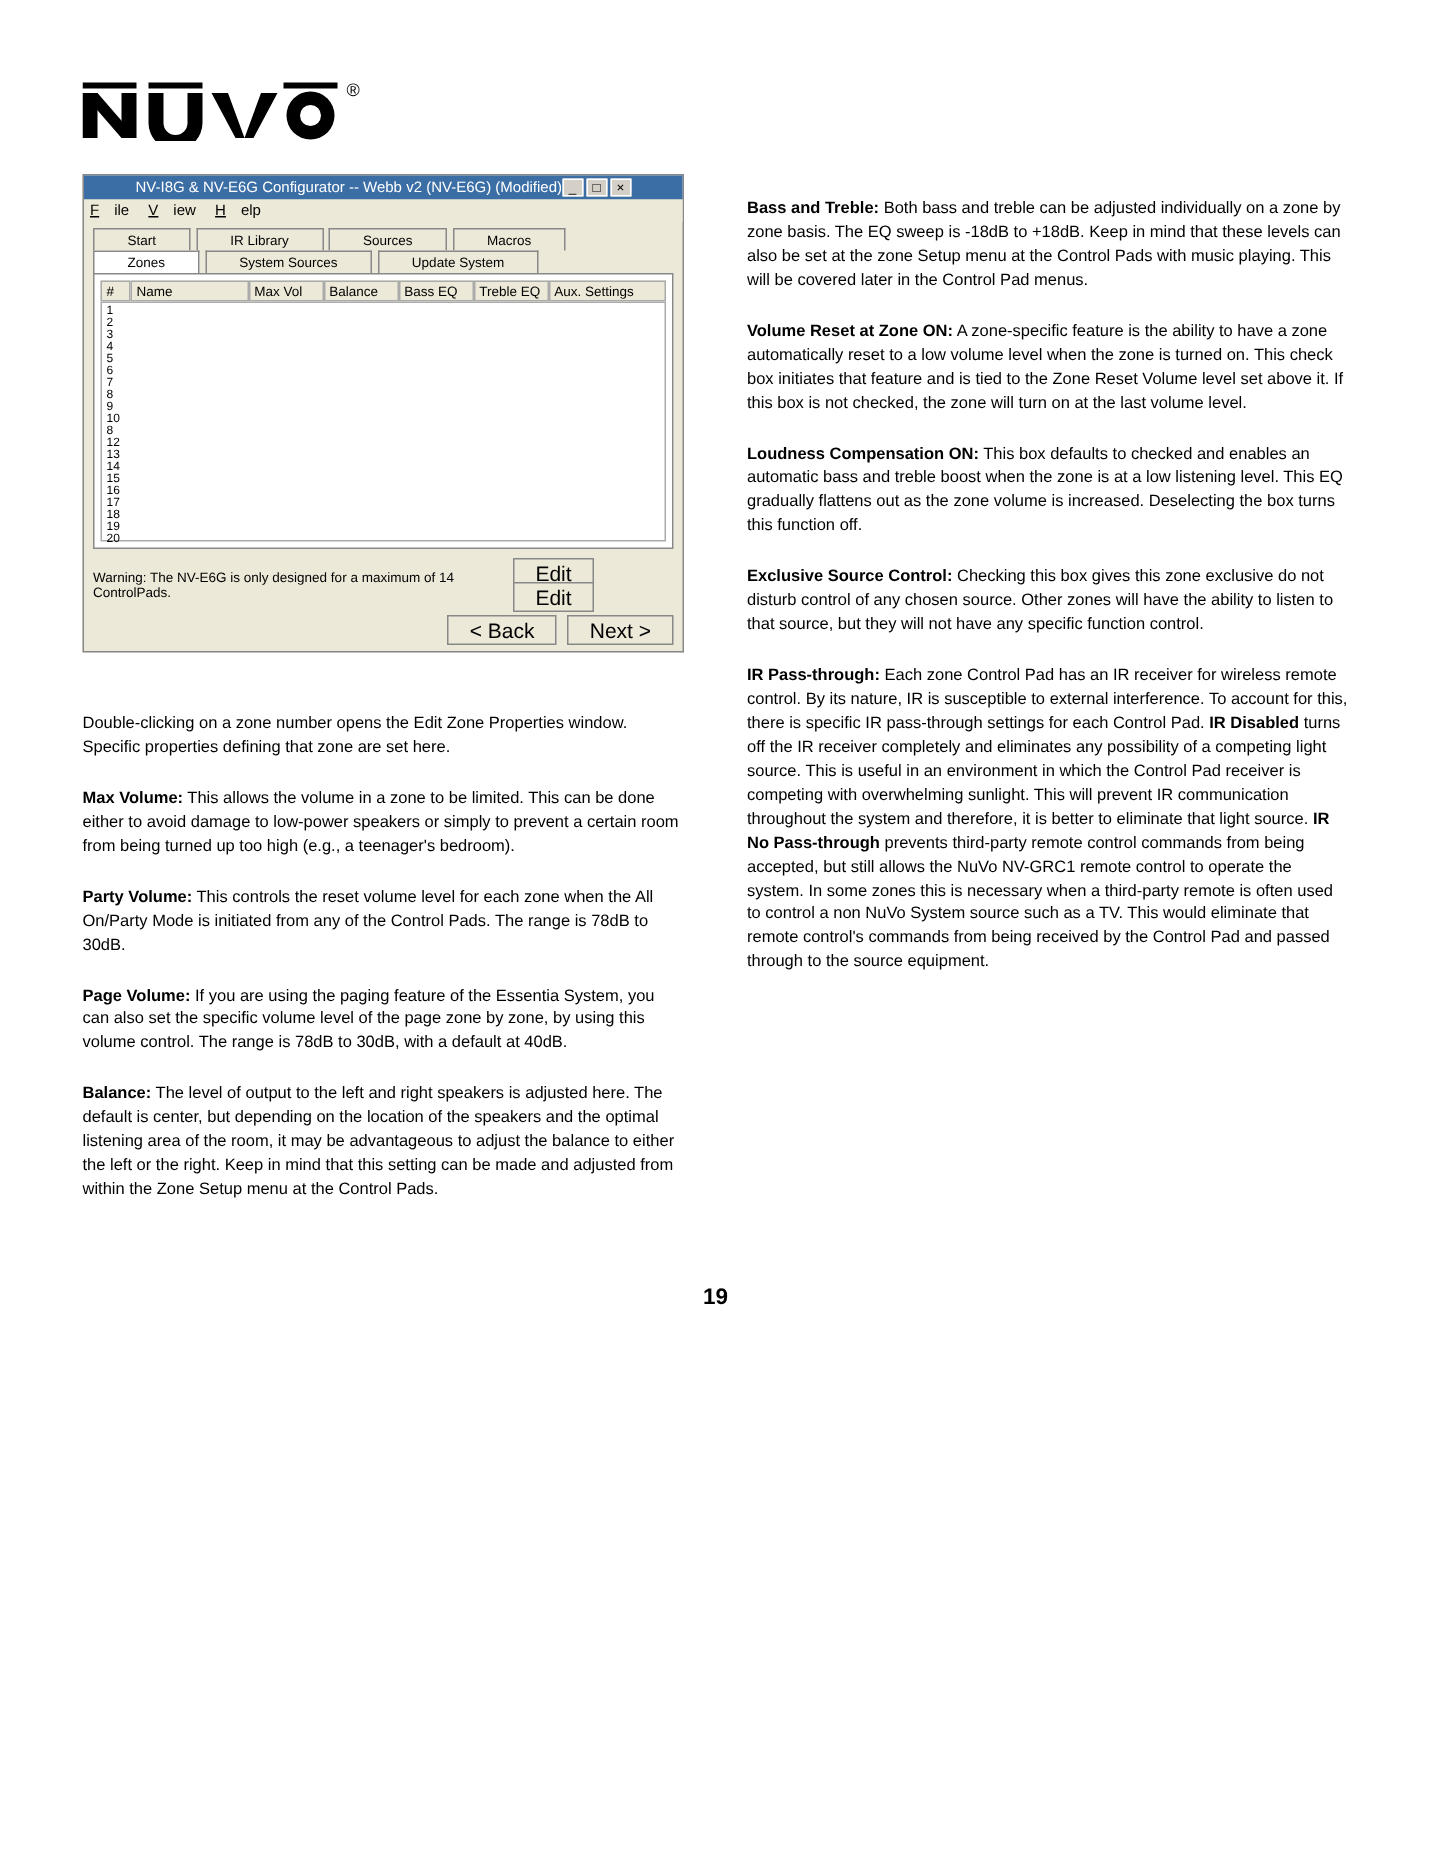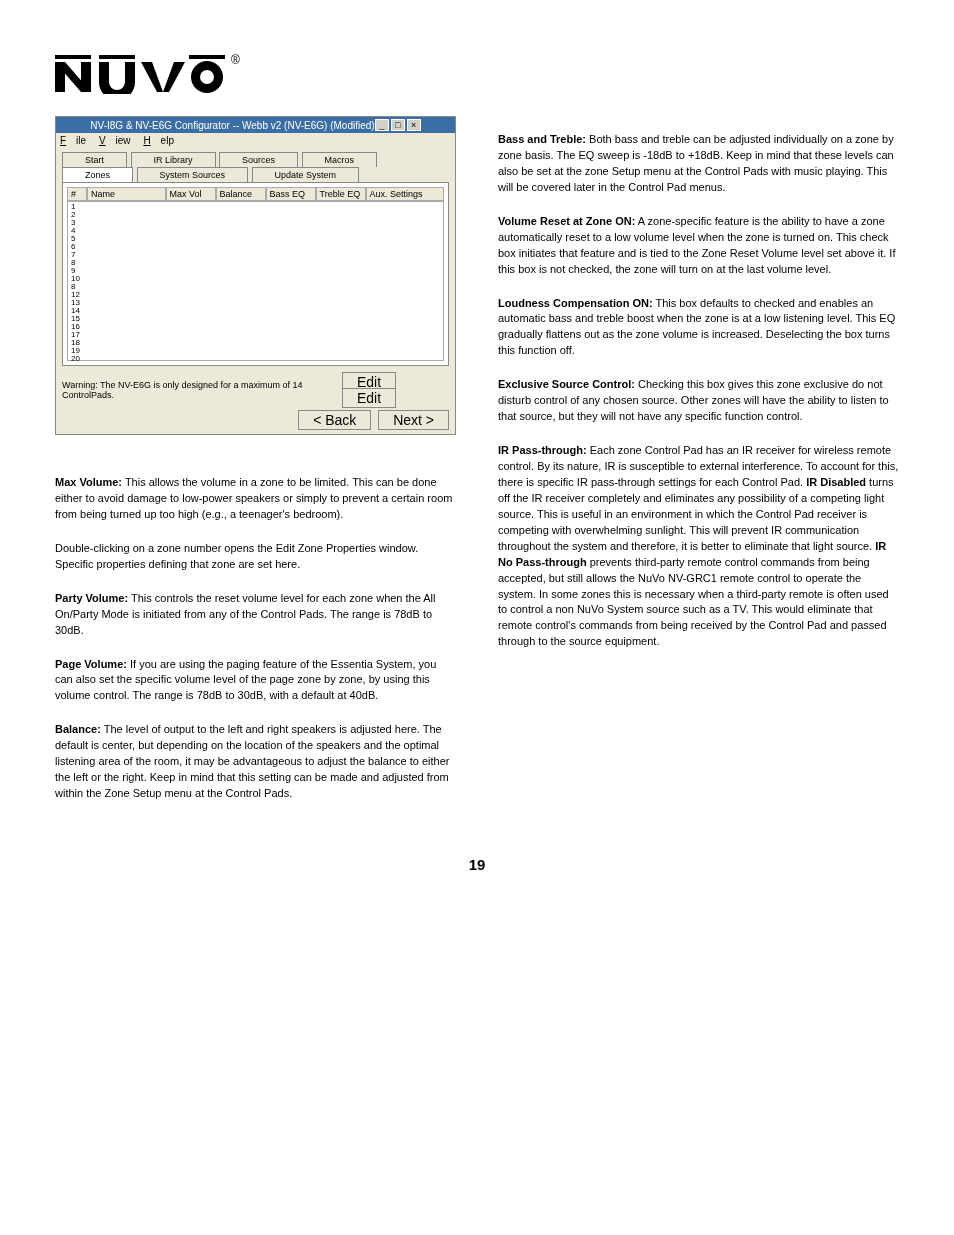--- a/index.html
+++ b/index.html
@@ -177,26 +177,26 @@
             <span class="btn">Edit</span>
           </span>
         </div>
         <div class="navrow">
           <span class="btn">&lt; Back</span>
           <span class="btn">Next &gt;</span>
         </div>
       </div>
 
 
+      <p class="para">Double-clicking on a zone number opens the Edit Zone Properties window. Specific properties defining that zone are set here.</p>
+
       <p class="para">
         <span class="lead">Max Volume:</span><span> This allows the volume in a zone to be limited. This can be done either to avoid damage to low-power speakers or simply to prevent a certain room from being turned up too high (e.g., a teenager's bedroom).</span>
       </p>
 
-      <p class="para">Double-clicking on a zone number opens the Edit Zone Properties window. Specific properties defining that zone are set here.</p>
-
       <p class="para">
         <span class="lead">Party Volume:</span><span>  This controls the reset volume level for each zone when the All On/Party Mode is initiated from any of the Control Pads. The range is 78dB to 30dB.</span>
       </p>
 
       <p class="para">
         <span class="lead">Page Volume:</span><span>  If you are using the paging feature of the Essentia System, you can also set the specific volume level of the page zone by zone, by using this volume control. The range is 78dB to 30dB, with a default at 40dB.</span>
       </p>
 
       <p class="para">
         <span class="lead">Balance:</span><span>  The level of output to the left and right speakers is adjusted here. The default is center, but depending on the location of the speakers and the optimal listening area of the room, it may be advantageous to adjust the balance to either the left or the right.  Keep in mind that this setting can be made and adjusted from within the Zone Setup menu at the Control Pads.</span>

